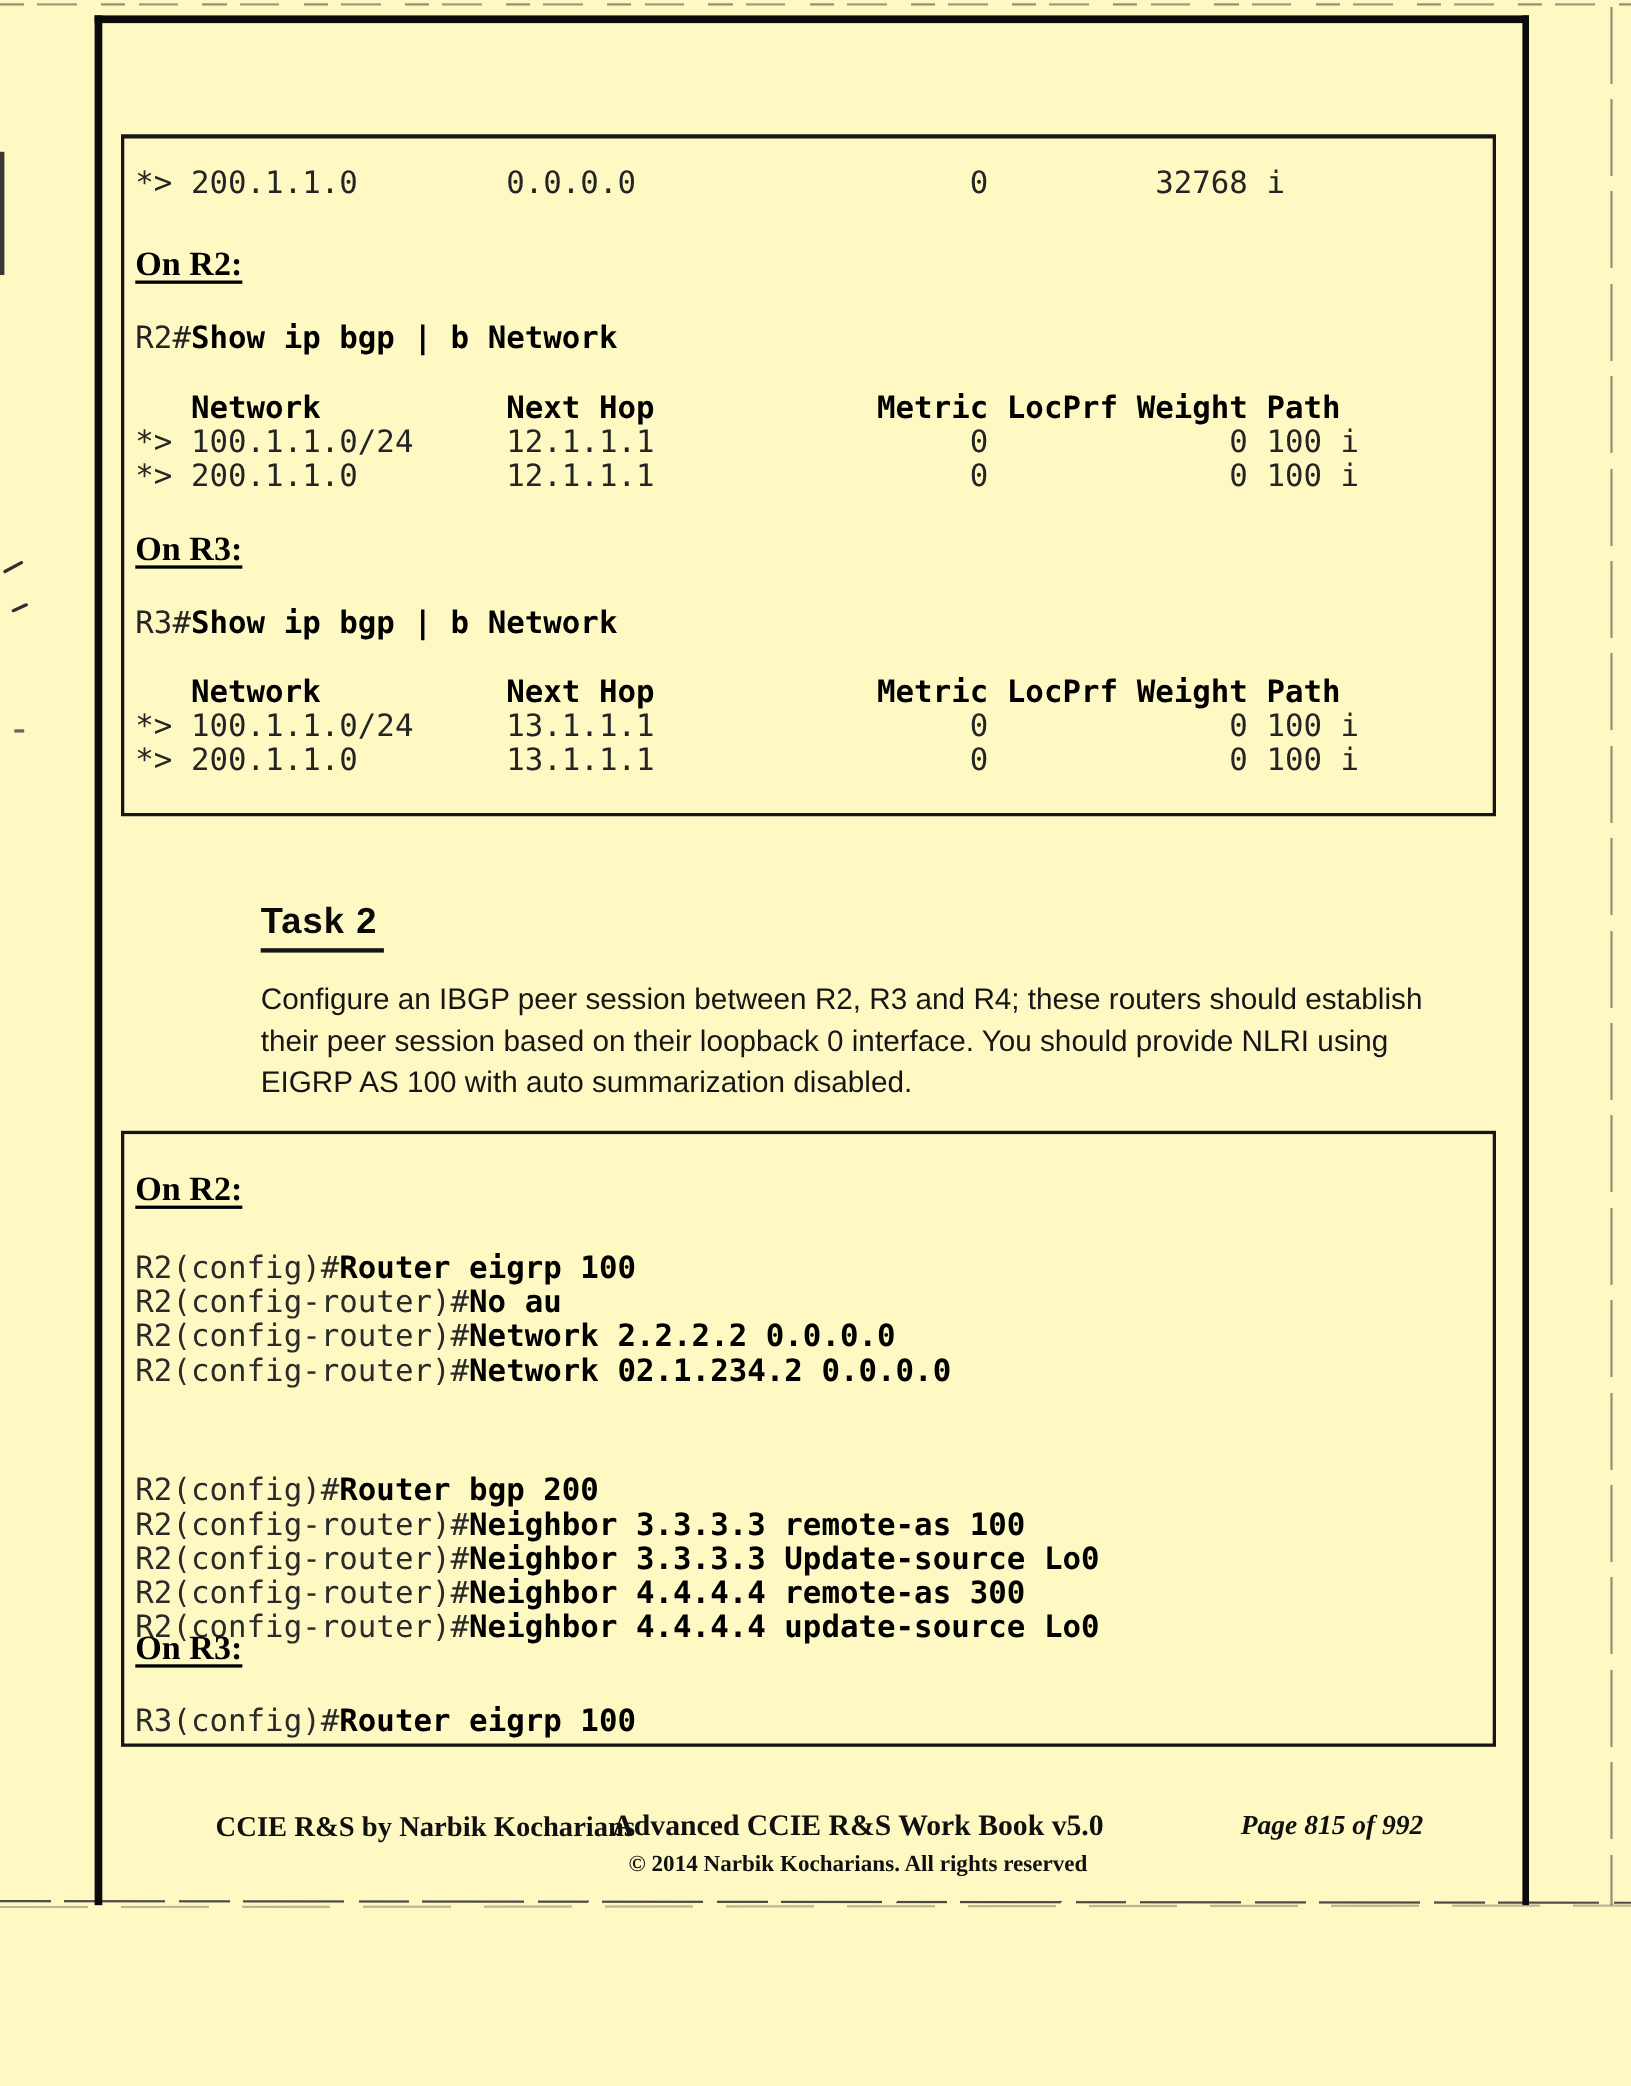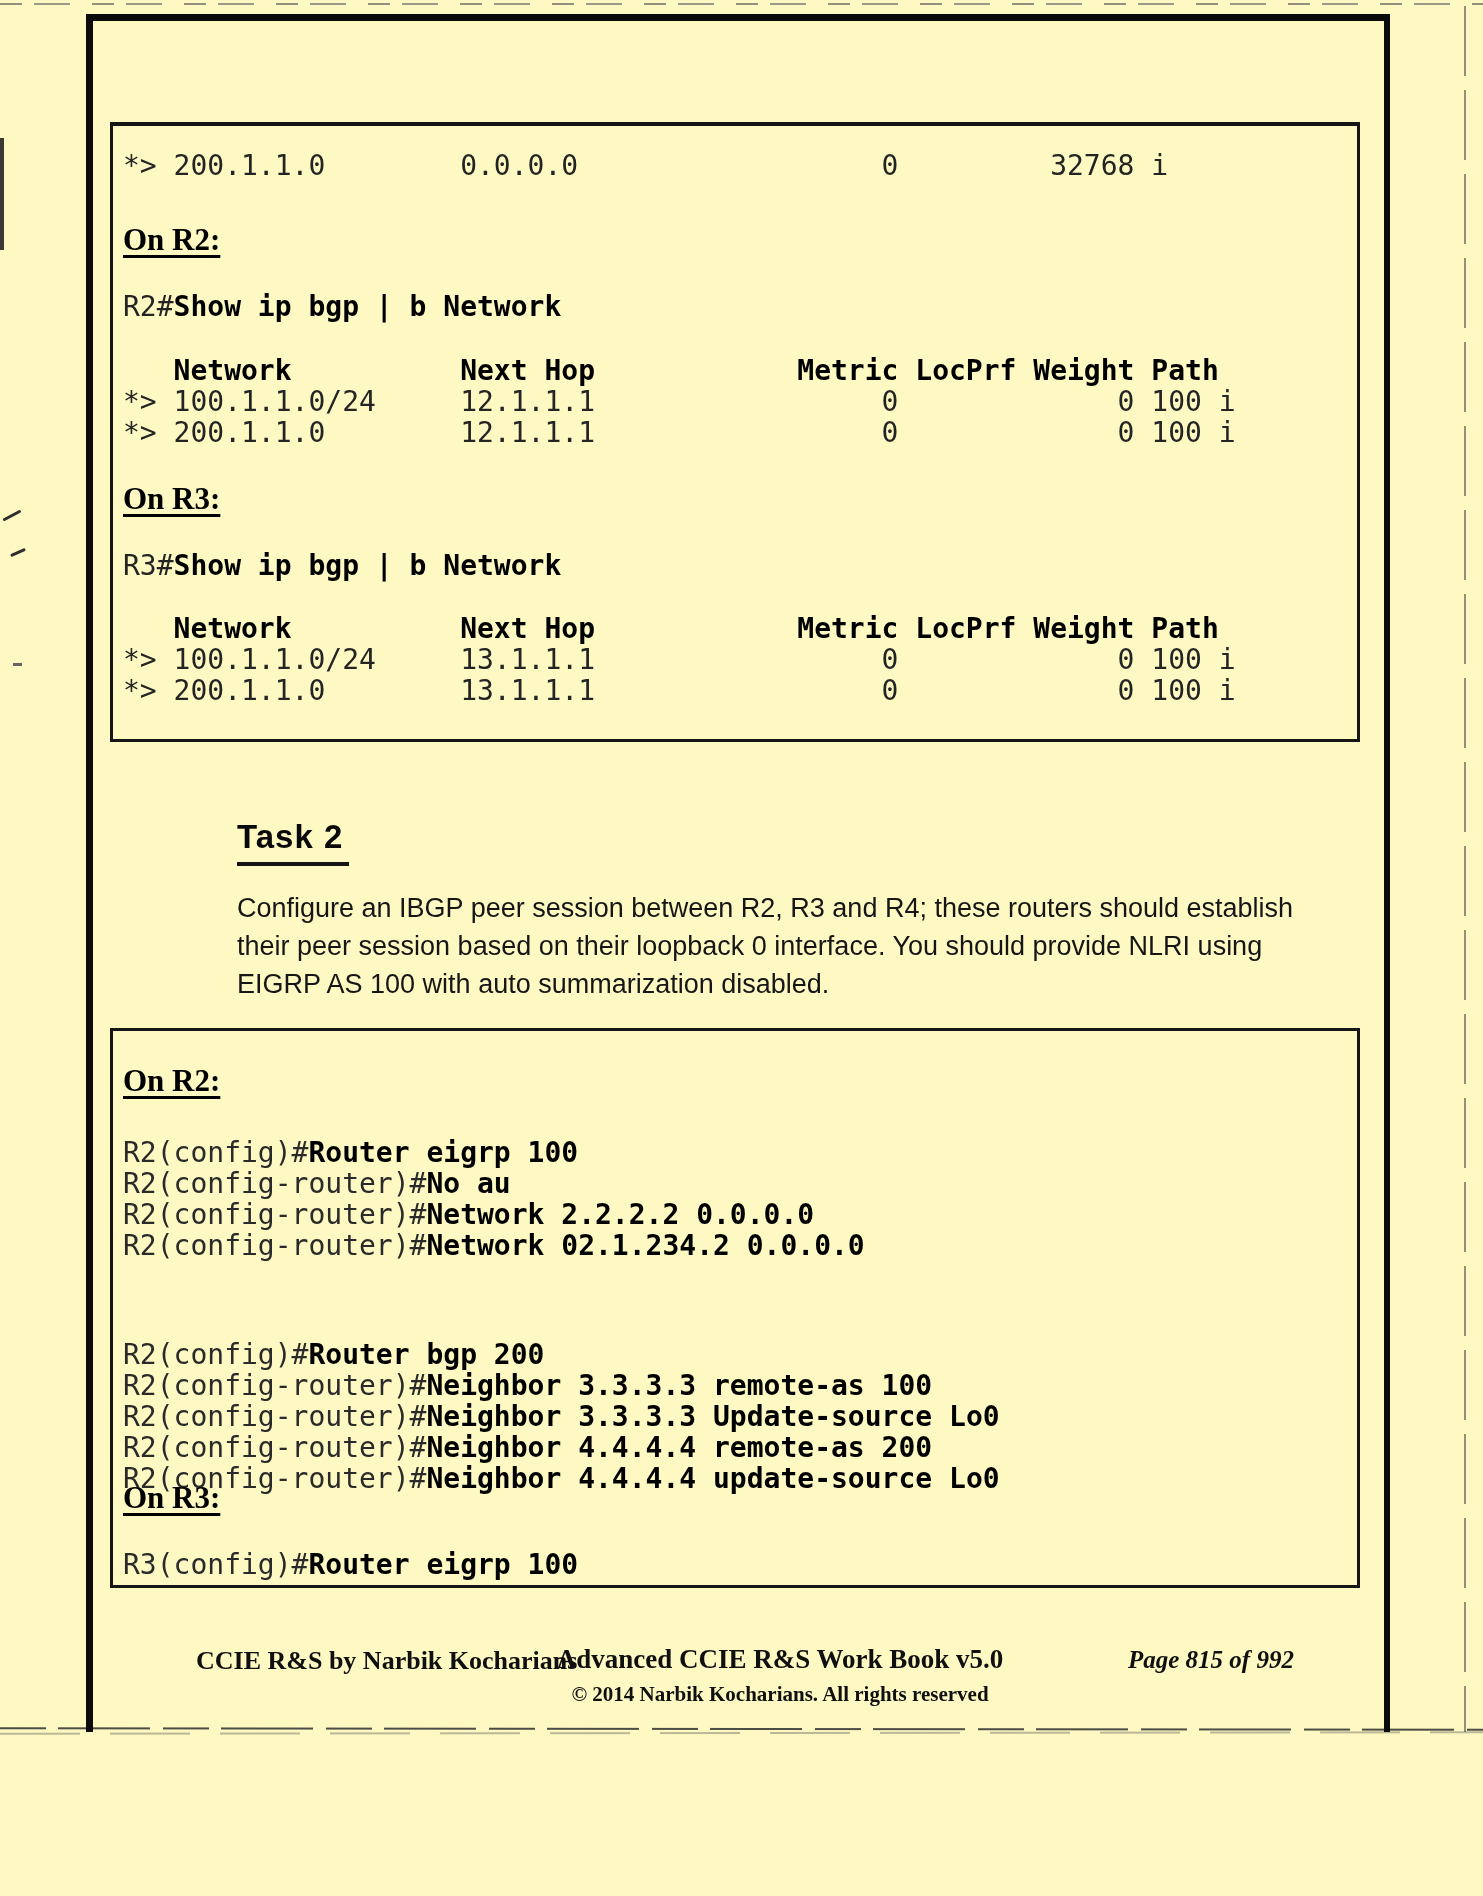--- a/index.html
+++ b/index.html
@@ -125,21 +125,21 @@
     <div class="cfg-line"><span class="prompt">R2(config)#</span><span class="cmd">Router eigrp 100</span></div>
     <div class="cfg-line"><span class="prompt">R2(config-router)#</span><span class="cmd">No au</span></div>
     <div class="cfg-line"><span class="prompt">R2(config-router)#</span><span class="cmd">Network 2.2.2.2 0.0.0.0</span></div>
     <div class="cfg-line"><span class="prompt">R2(config-router)#</span><span class="cmd">Network 02.1.234.2 0.0.0.0</span></div>
   </div>
 
   <div class="cfg-block" style="left:123px;top:1339px;">
     <div class="cfg-line"><span class="prompt">R2(config)#</span><span class="cmd">Router bgp 200</span></div>
     <div class="cfg-line"><span class="prompt">R2(config-router)#</span><span class="cmd">Neighbor 3.3.3.3 remote-as 100</span></div>
     <div class="cfg-line"><span class="prompt">R2(config-router)#</span><span class="cmd">Neighbor 3.3.3.3 Update-source Lo0</span></div>
-    <div class="cfg-line"><span class="prompt">R2(config-router)#</span><span class="cmd">Neighbor 4.4.4.4 remote-as 200</span></div>
+    <div class="cfg-line"><span class="prompt">R2(config-router)#</span><span class="cmd">Neighbor 4.4.4.4 remote-as 300</span></div>
     <div class="cfg-line"><span class="prompt">R2(config-router)#</span><span class="cmd">Neighbor 4.4.4.4 update-source Lo0</span></div>
   </div>
 
   <div class="shell-heading" style="left:123px;top:1480px;">On R3:</div>
 
   <div class="cfg-block" style="left:123px;top:1549px;">
     <div class="cfg-line"><span class="prompt">R3(config)#</span><span class="cmd">Router eigrp 100</span></div>
   </div>
 
   <div class="footer-left">CCIE R&amp;S by Narbik Kocharians</div>

